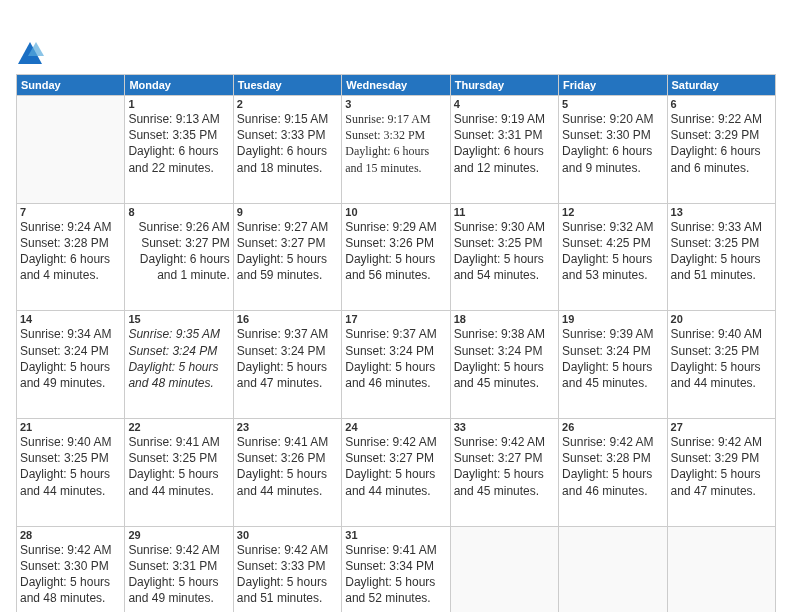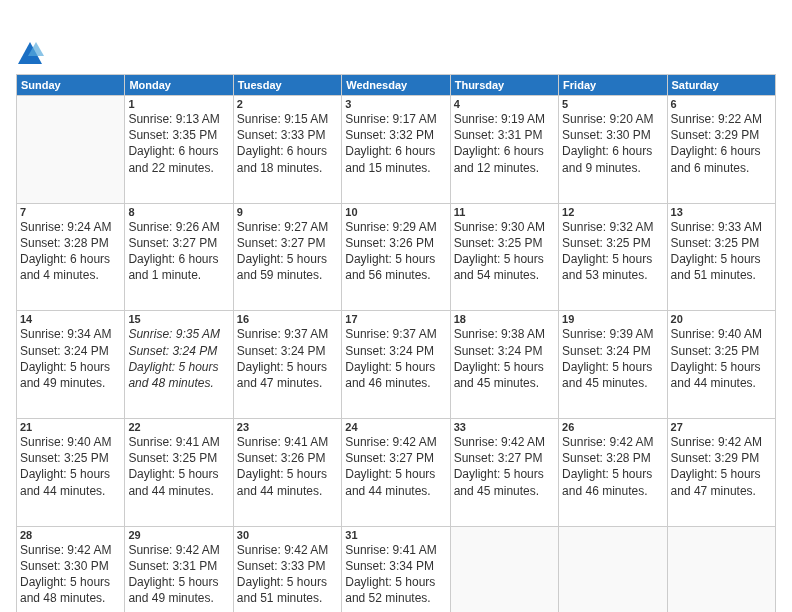--- a/index.html
+++ b/index.html
@@ -149,21 +149,21 @@
           </td>
           <td>
             <span class="day-num">2</span>
             <div class="day-info" style="white-space: pre-line;">Sunrise: 9:15 AM
 Sunset: 3:33 PM
 Daylight: 6 hours
 and 18 minutes.</div>
           </td>
           <td>
             <span class="day-num">3</span>
-            <div class="day-info" style="white-space: pre-line;">Sunrise: 9:17 AM
+            <div class="day-info" style="white-space: pre-line; font-family: Liberation Serif, serif;">Sunrise: 9:17 AM
 Sunset: 3:32 PM
 Daylight: 6 hours
 and 15 minutes.</div>
           </td>
           <td>
             <span class="day-num">4</span>
             <div class="day-info" style="white-space: pre-line;">Sunrise: 9:19 AM
 Sunset: 3:31 PM
 Daylight: 6 hours
 and 12 minutes.</div>
@@ -186,21 +186,21 @@
         <tr class="week-row">
           <td>
             <span class="day-num">7</span>
             <div class="day-info" style="white-space: pre-line;">Sunrise: 9:24 AM
 Sunset: 3:28 PM
 Daylight: 6 hours
 and 4 minutes.</div>
           </td>
           <td>
             <span class="day-num">8</span>
-            <div class="day-info" style="white-space: pre-line;">Sunrise: 9:26 AM
+            <div class="day-info" style="white-space: pre-line; text-align: right;">Sunrise: 9:26 AM
 Sunset: 3:27 PM
 Daylight: 6 hours
 and 1 minute.</div>
           </td>
           <td>
             <span class="day-num">9</span>
             <div class="day-info" style="white-space: pre-line;">Sunrise: 9:27 AM
 Sunset: 3:27 PM
 Daylight: 5 hours
 and 59 minutes.</div>
@@ -215,21 +215,21 @@
           <td>
             <span class="day-num">11</span>
             <div class="day-info" style="white-space: pre-line;">Sunrise: 9:30 AM
 Sunset: 3:25 PM
 Daylight: 5 hours
 and 54 minutes.</div>
           </td>
           <td>
             <span class="day-num">12</span>
             <div class="day-info" style="white-space: pre-line;">Sunrise: 9:32 AM
-Sunset: 3:25 PM
+Sunset: 4:25 PM
 Daylight: 5 hours
 and 53 minutes.</div>
           </td>
           <td>
             <span class="day-num">13</span>
             <div class="day-info" style="white-space: pre-line;">Sunrise: 9:33 AM
 Sunset: 3:25 PM
 Daylight: 5 hours
 and 51 minutes.</div>
           </td>

